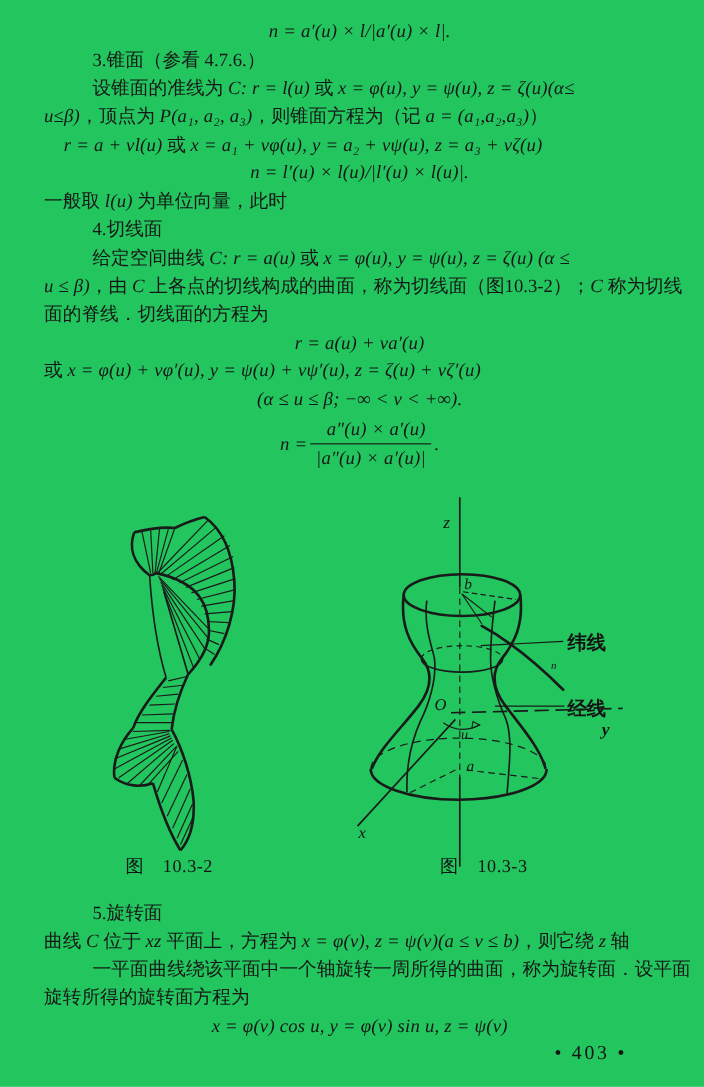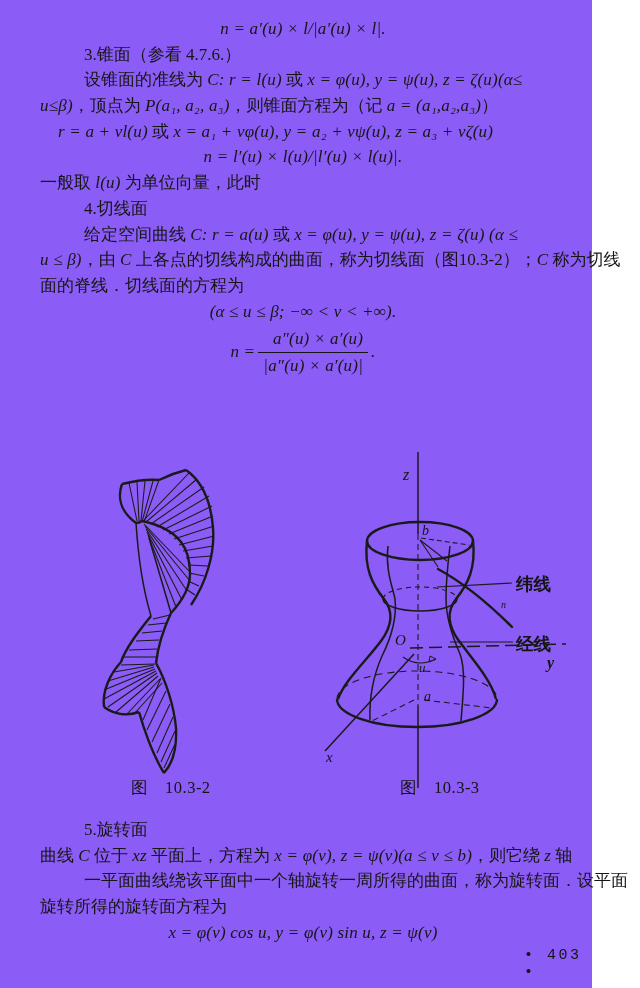--- a/index.html
+++ b/index.html
@@ -1,35 +1,35 @@
 <!DOCTYPE html>
 <html><head>
 <meta charset="utf-8">
 <style>
   html,body{margin:0;padding:0;}
   body{width:640px;height:988px;background:#ffffff;position:relative;overflow:hidden;
        font-family:"Liberation Serif","DejaVu Serif",serif;color:#161616;}
-  .paper{position:absolute;left:0;top:0;width:550px;height:988px;background:#8b5cf6;padding-left:42px;}
+  .paper{position:absolute;left:0;top:0;width:640px;height:988px;background:#22c55e;}
   .tblock{position:absolute;left:40px;right:26px;}
   #block1{top:16px;}
   #block2{top:817px;}
   .tline{font-size:17px;line-height:25.7px;height:25.7px;white-space:nowrap;}
   .tline.center{text-align:center;}
   .tline.indent{padding-left:44px;}
   .tline.formula{padding-left:18px;}
   .m{font-style:italic;letter-spacing:.2px;}
   .b{font-weight:400;}
   .fracline{height:56px !important;display:flex;align-items:center;justify-content:center;}
   .frac{display:inline-block;text-align:right;vertical-align:middle;margin:16px 3px;line-height:24px;}
   .num{display:block;border-bottom:1.5px solid #161616;padding:0 5px 1px;}
   .den{display:block;padding:1px 5px 0;}
   .caption{position:absolute;font-size:16.5px;white-space:pre;letter-spacing:.5px;color:#141414;}
-  #cap2{left:131px;top:777px;}
+  #cap2{left:114px;top:777px;}
   #cap3{left:400px;top:777px;}
-  .pagenum{position:absolute;left:524px;top:947px;font-size:15px;letter-spacing:2.5px;color:#141414;font-family:Liberation Mono, monospace;}
+  .pagenum{position:absolute;left:504px;top:947px;font-size:18px;letter-spacing:2.5px;color:#141414;}
   #fig2{position:absolute;left:58px;top:450px;}
   #fig3{position:absolute;left:298px;top:438px;}
   svg{display:block;}
   svg path,svg line,svg ellipse{fill:none;stroke:#1a1a1a;}
   .thick{stroke-width:2.4px;}
   .thin{stroke-width:1.05px;}
   .mid{stroke-width:1.5px;}
   .lbl{font-family:"Liberation Serif","DejaVu Serif",serif;font-style:italic;fill:#141414;stroke:none;}
   .cjk{font-family:"Liberation Serif","DejaVu Serif",serif;font-weight:700;fill:#141414;stroke:none;font-size:17.5px;}
 </style>
@@ -43,20 +43,22 @@
       <div class="tline indent"><span class="b">3.锥面</span><span>（参看 4.7.6.）</span></div>
       <div class="tline indent"><span>设锥面的准线为 </span><span class="m">C: r = l(u)</span><span> 或 </span><span class="m">x = φ(u), y = ψ(u), z = ζ(u)(α≤</span></div>
       <div class="tline left"><span class="m">u≤β)</span><span>，顶点为 </span><span class="m">P(a₁, a₂, a₃)</span><span>，则锥面方程为（记 </span><span class="m">a = (a₁,a₂,a₃)</span><span>）</span></div>
       <div class="tline formula"><span class="m">r = a + vl(u)</span><span> 或 </span><span class="m">x = a₁ + vφ(u), y = a₂ + vψ(u), z = a₃ + vζ(u)</span></div>
       <div class="tline center"><span class="m">n = l′(u) × l(u)/|l′(u) × l(u)|.</span></div>
       <div class="tline left"><span>一般取 </span><span class="m">l(u)</span><span> 为单位向量，此时</span></div>
       <div class="tline indent"><span class="b">4.切线面</span></div>
       <div class="tline indent"><span>给定空间曲线 </span><span class="m">C: r = a(u)</span><span> 或 </span><span class="m">x = φ(u), y = ψ(u), z = ζ(u) (α ≤</span></div>
       <div class="tline left"><span class="m">u ≤ β)</span><span>，由 </span><span class="m">C</span><span> 上各点的切线构成的曲面，称为</span><span class="b">切线面</span><span>（图10.3-2）；</span><span class="m">C</span><span> 称为切线</span></div>
       <div class="tline left"><span>面的</span><span class="b">脊线</span><span>．切线面的方程为</span></div>
+      <div class="tline center"><span class="m">r = a(u) + va′(u)</span></div>
+      <div class="tline left"><span>或 </span><span class="m">x = φ(u) + vφ′(u), y = ψ(u) + vψ′(u), z = ζ(u) + vζ′(u)</span></div>
       <div class="tline center"><span class="m">(α ≤ u ≤ β; −∞ &lt; v &lt; +∞).</span></div>
       <div class="tline center fracline">
         <span class="m">n = </span>
         <span class="frac">
           <span class="num m">a″(u) × a′(u)</span>
           <span class="den m">|a″(u) × a′(u)|</span>
         </span>
         <span class="m">.</span>
       </div>
     </div>

